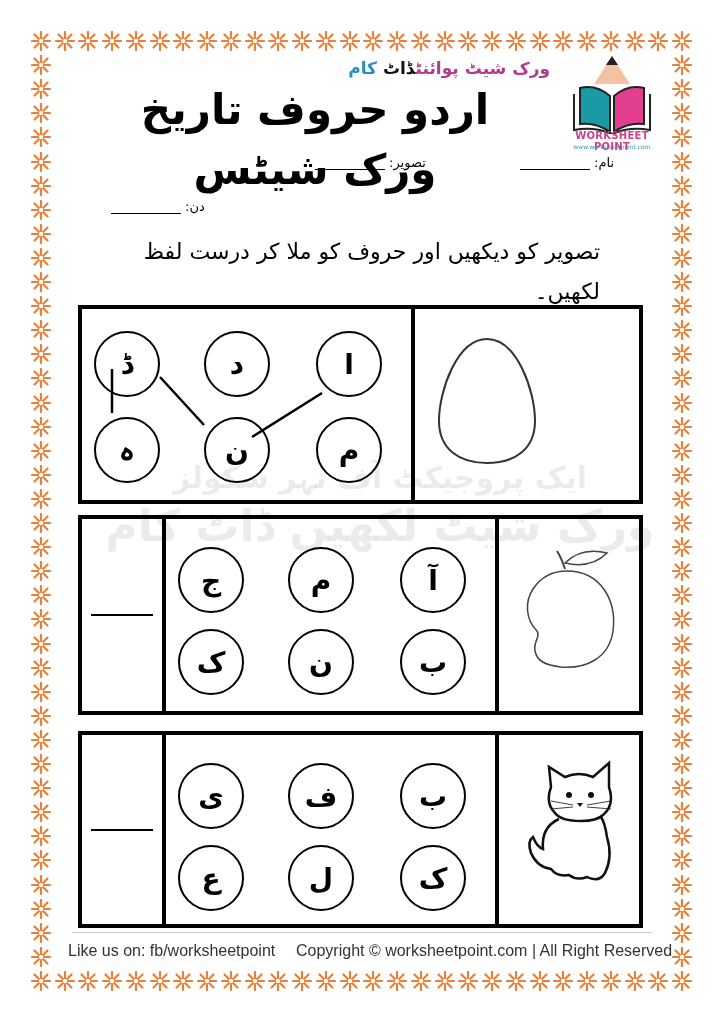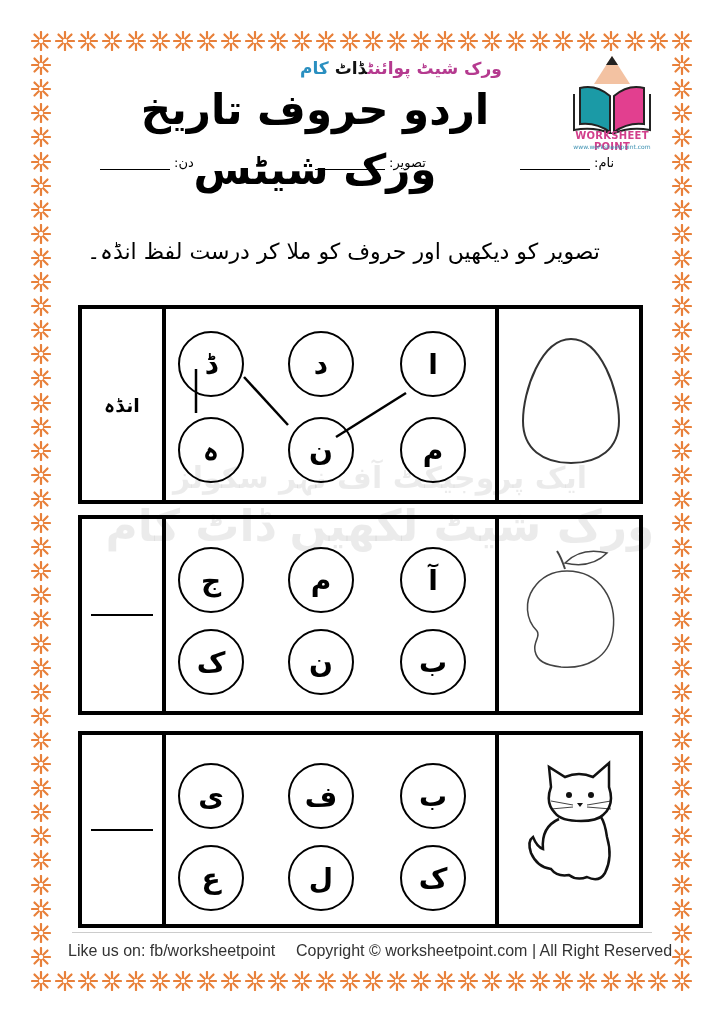--- a/index.html
+++ b/index.html
@@ -2,21 +2,21 @@
 <html><head>
   <meta charset="utf-8">
   <style>
     html, body { margin:0; padding:0; }
     body { width:724px; height:1024px; background:#ffffff; position:relative; overflow:hidden;
       font-family:"DejaVu Sans", sans-serif; color:#000; }
     .star { position:absolute; width:20px; height:20px; }
     .abs { position:absolute; }
     .urdu { direction:rtl; font-family:"DejaVu Sans", sans-serif; }
     .title { left:90px; top:80px; width:450px; text-align:center; font-size:42px; font-weight:bold; line-height:60px; }
-    .subtitle { left:300px; top:58px; width:250px; text-align:left; font-size:17px; font-weight:bold; white-space:nowrap; }
+    .subtitle { left:300px; top:58px; width:250px; text-align:right; font-size:17px; font-weight:bold; white-space:nowrap; }
     .subtitle .p1 { color:#b53a8f; } .subtitle .p2 { color:#111; } .subtitle .p3 { color:#2a8fc0; }
     .logo { left:566px; top:54px; width:92px; height:98px; }
     .logo-text { left:560px; top:130px; width:104px; text-align:center; font-size:10px; font-weight:bold; color:#d23e8b; letter-spacing:0.3px; }
     .logo-url { left:560px; top:143px; width:104px; text-align:center; font-size:6px; color:#3a8fb0; }
     .field { top:150px; font-size:13px; height:20px; display:flex; align-items:flex-end; gap:4px; }
     .field .line { width:70px; border-bottom:1.5px solid #000; height:12px; }
     .instruction { left:80px; top:232px; width:520px; text-align:right; font-size:22px; line-height:40px; }
     .row { position:absolute; left:78px; width:565px; border:4px solid #000; box-sizing:border-box; display:flex; }
     .cell-word { width:80px; border-right:4px solid #000; display:flex; align-items:center; justify-content:center; }
     .cell-letters { width:329px; border-right:4px solid #000; position:relative; }
@@ -1241,35 +1241,32 @@
 <div class="abs logo-url">www.worksheetpoint.com</div>
 
 <div class="abs field urdu" style="left:520px;">
   <span>نام:</span>
   <span class="line"></span>
 </div>
 <div class="abs field urdu" style="left:315px;">
   <span>تصویر:</span>
   <span class="line"></span>
 </div>
-<div class="abs field urdu" style="left:100px;">
+<div class="abs field urdu" style="left:111px;margin-top:44px;">
   <span>دن:</span>
   <span class="line"></span>
 </div>
 
-<div class="abs instruction urdu">تصویر کو دیکھیں اور حروف کو ملا کر درست لفظ انڈہ۔</div>
+<div class="abs instruction urdu">تصویر کو دیکھیں اور حروف کو ملا کر درست لفظ لکھیں۔</div>
 
 <div class="abs watermark urdu" style="top:460px;font-size:30px;">ایک پروجیکٹ آف نہر سکولز</div>
 <div class="abs watermark urdu" style="top:500px;font-size:44px;">ورک شیٹ لکھیں ڈاٹ کام</div>
 
 <div id="rows">
     <div class="row" style="top: 305px; height: 199px;">
-      <div class="cell-word">
-        <span class="word urdu">انڈہ</span>
-      </div>
       <div class="cell-letters">
         <svg class="abs" style="left:0;top:0" width="329" height="195">
           <g stroke="#000" stroke-width="2.5">
             <line x1="30" y1="60" x2="30" y2="104"></line>
             <line x1="78" y1="68" x2="122" y2="116"></line>
             <line x1="170" y1="128" x2="240" y2="84"></line>
           </g>
         </svg>
         <div class="circle urdu" style="left: 12px; top: 22px;">ڈ</div>
         <div class="circle urdu" style="left: 122px; top: 22px;">د</div>

